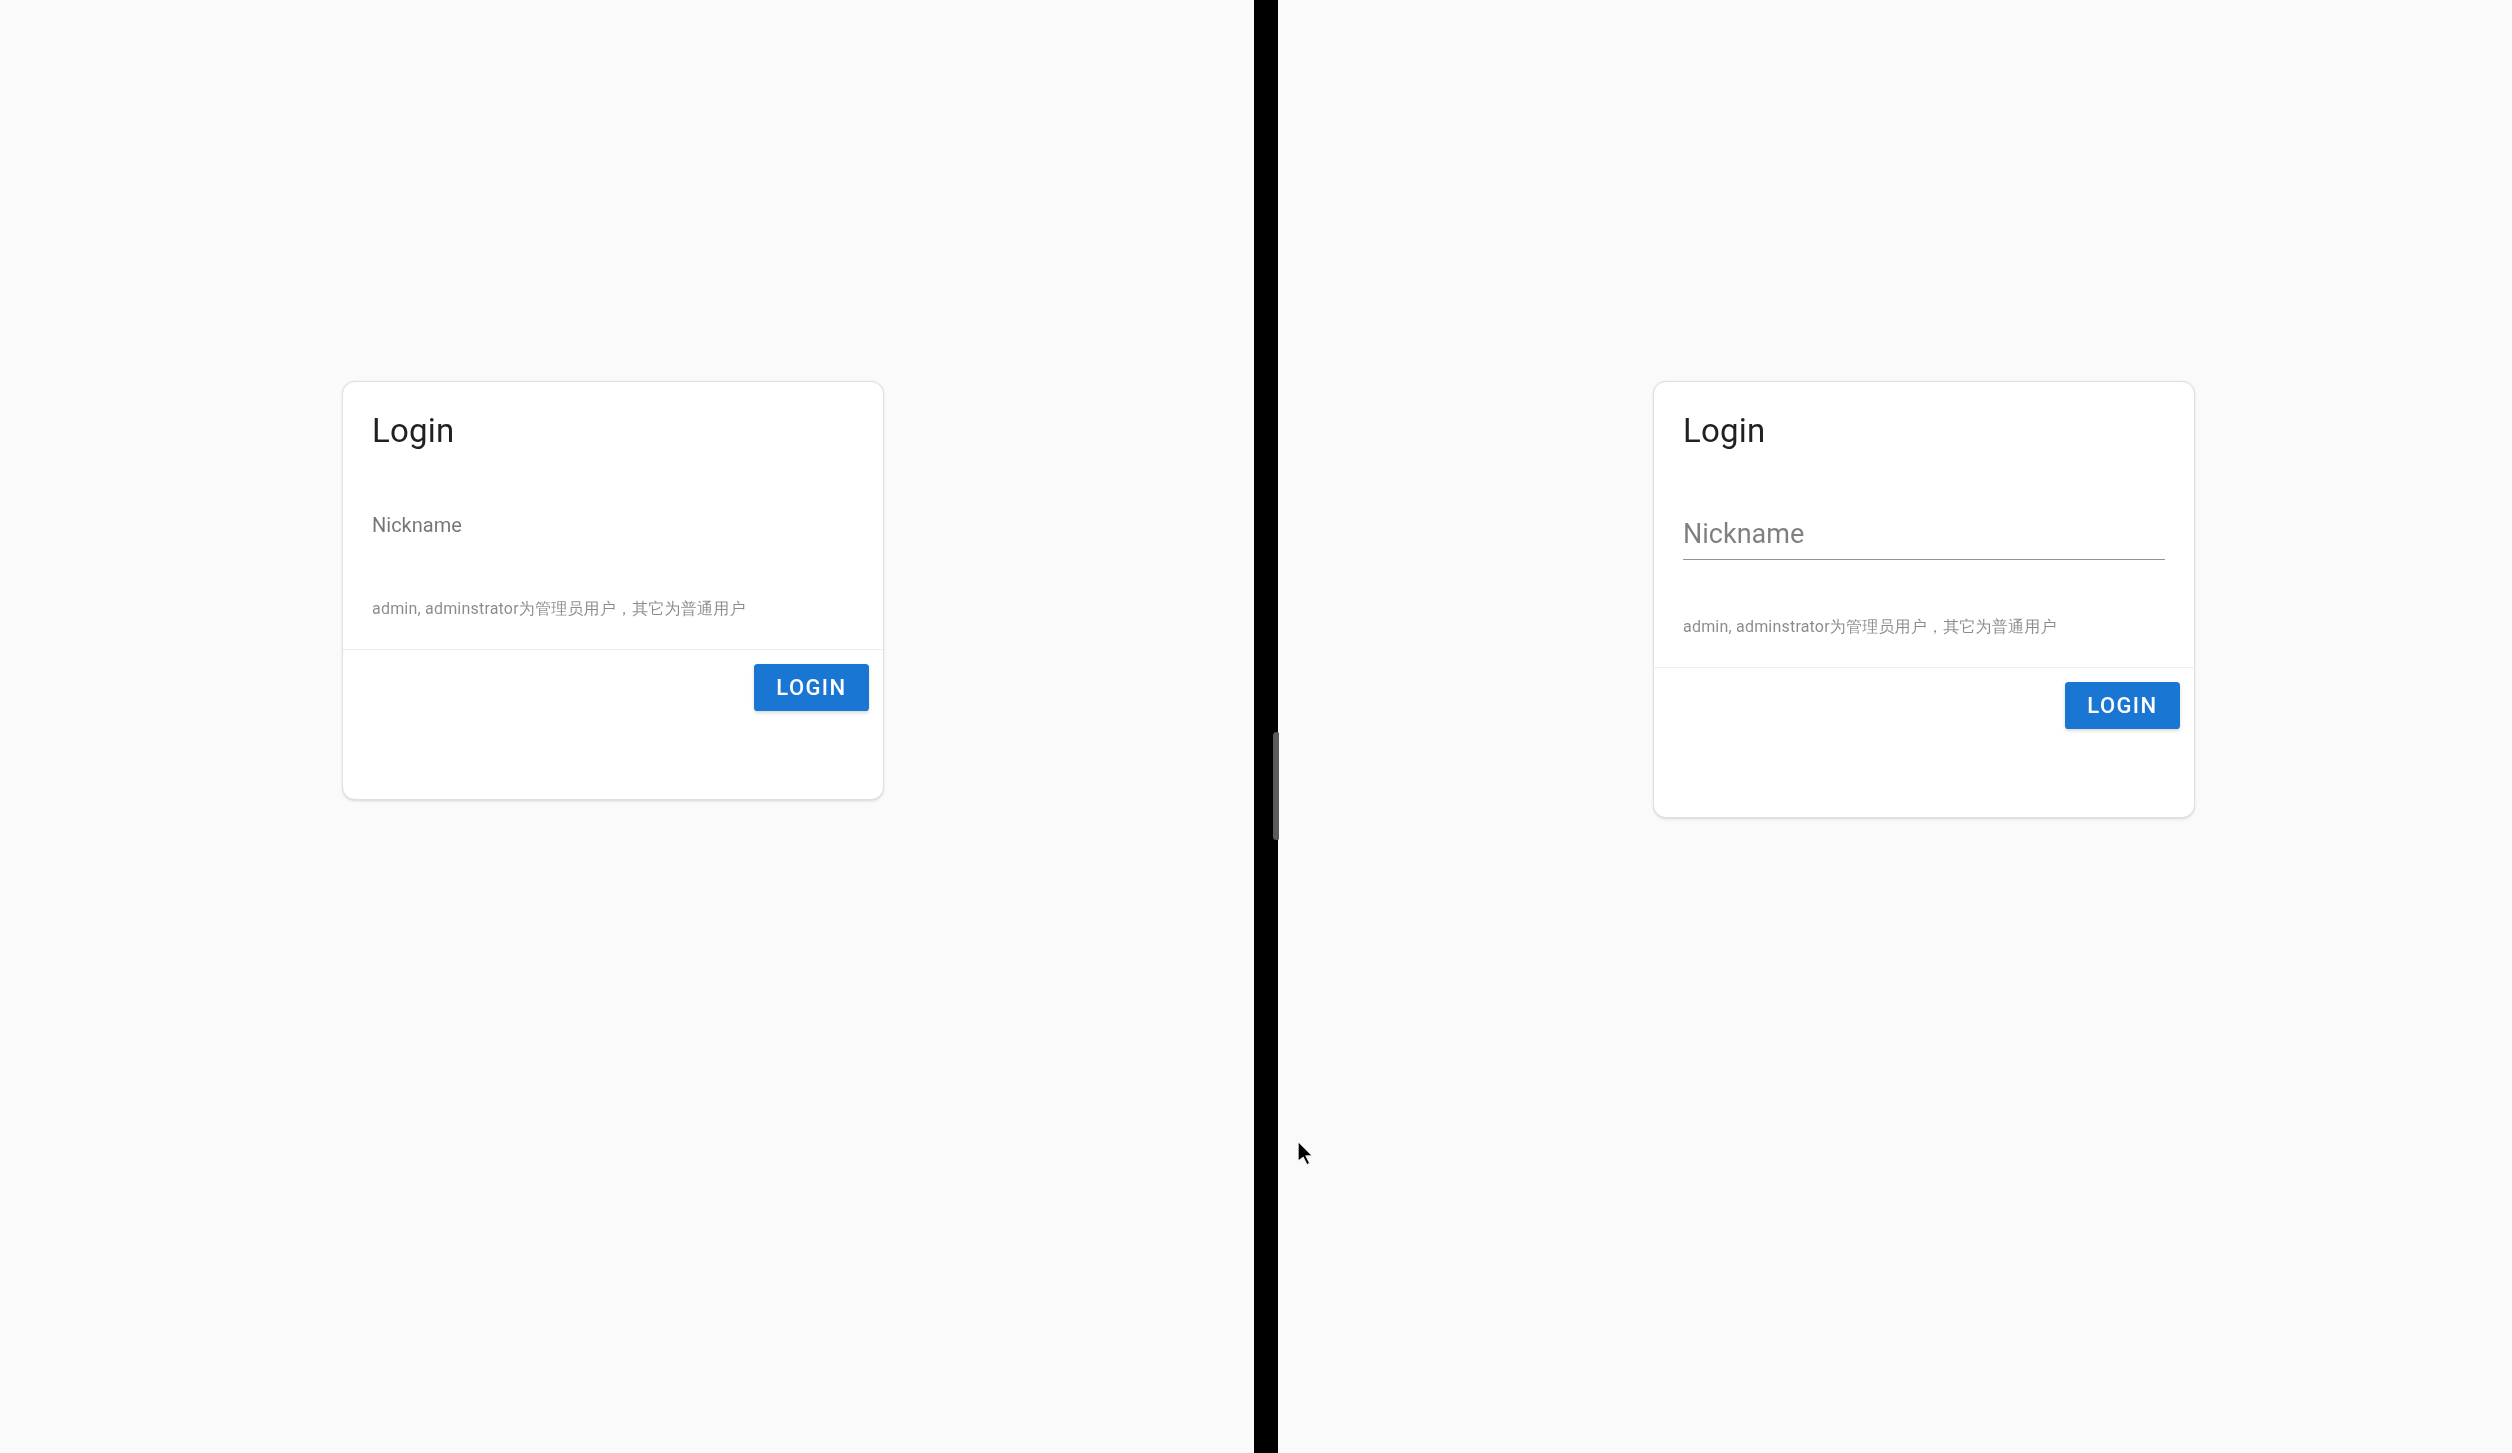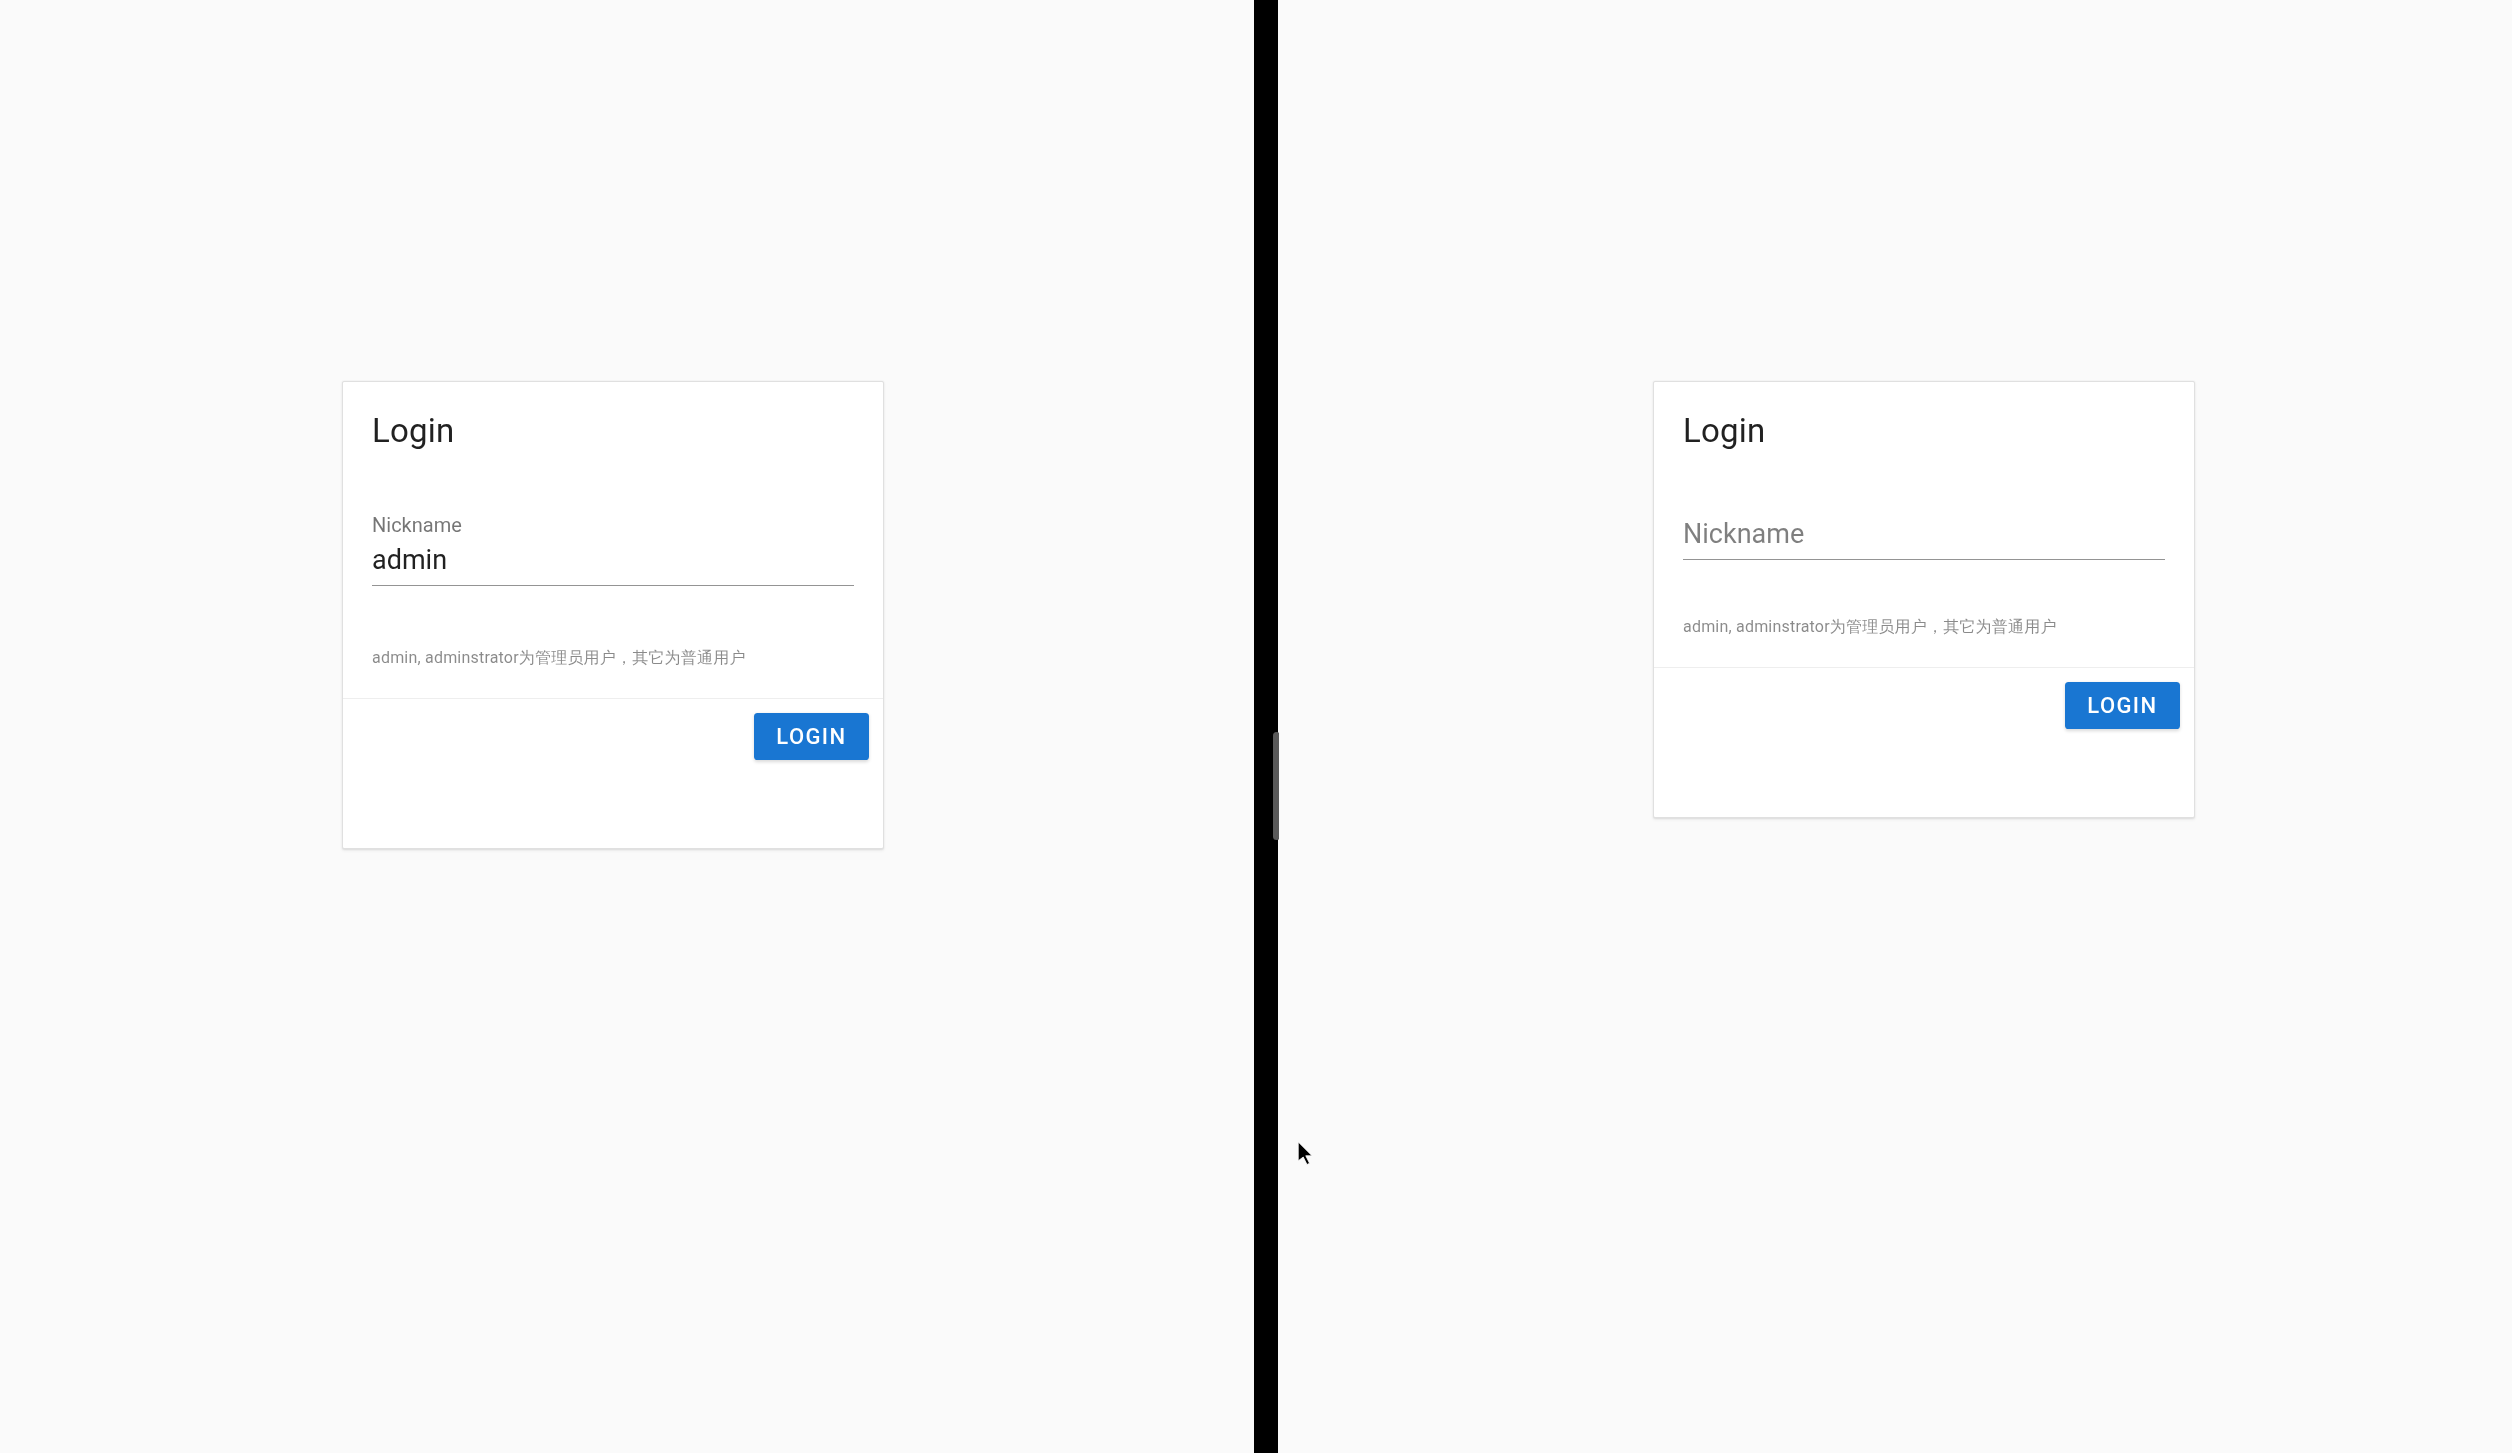--- a/index.html
+++ b/index.html
@@ -57,21 +57,21 @@
       height: 108px;
       background: #5a5a5a;
       border-radius: 3.6px;
     }
     
     .card {
       position: absolute;
       width: 542px;
       background: #fff;
       border: 0.9px solid #e0e0e0;
-      border-radius: 2px;
+      border-radius: 13px;
       box-shadow: 0 1.8px 3.6px rgba(0,0,0,0.05), 0 0.9px 1.8px rgba(0,0,0,0.08);
     }
     
     .pane-left .card {
       left: 342px;
       top: 381px;
     }
     
     .pane-right .card {
       left: 374px;
@@ -186,23 +186,20 @@
 
 <div class="viewport">
 
   <div class="pane pane-left">
     <div class="card">
       <div class="card-body">
         <h1 class="card-title">Login</h1>
 
         <div class="field field-filled">
           <label class="field-label-floating">Nickname</label>
-          <div class="field-input-wrapper">
-            <input class="field-input" type="text" value="admin" style="">
-          </div>
         </div>
 
         <div class="helper-text">admin, adminstrator为管理员用户，其它为普通用户</div>
       </div>
       <div class="card-actions">
         <button class="login-btn">LOGIN</button>
       </div>
       <div class="card-footer-space"></div>
     </div>
   </div>

